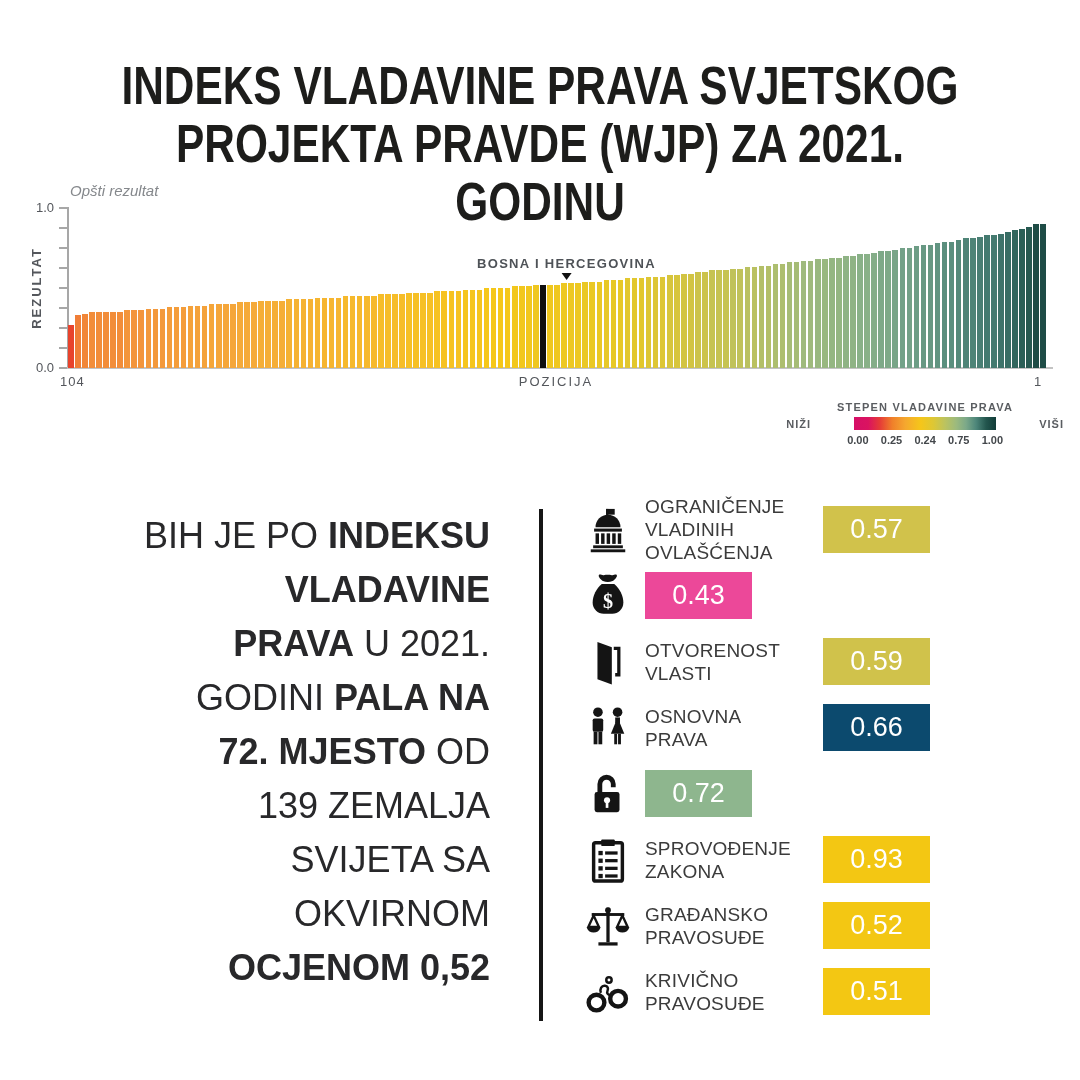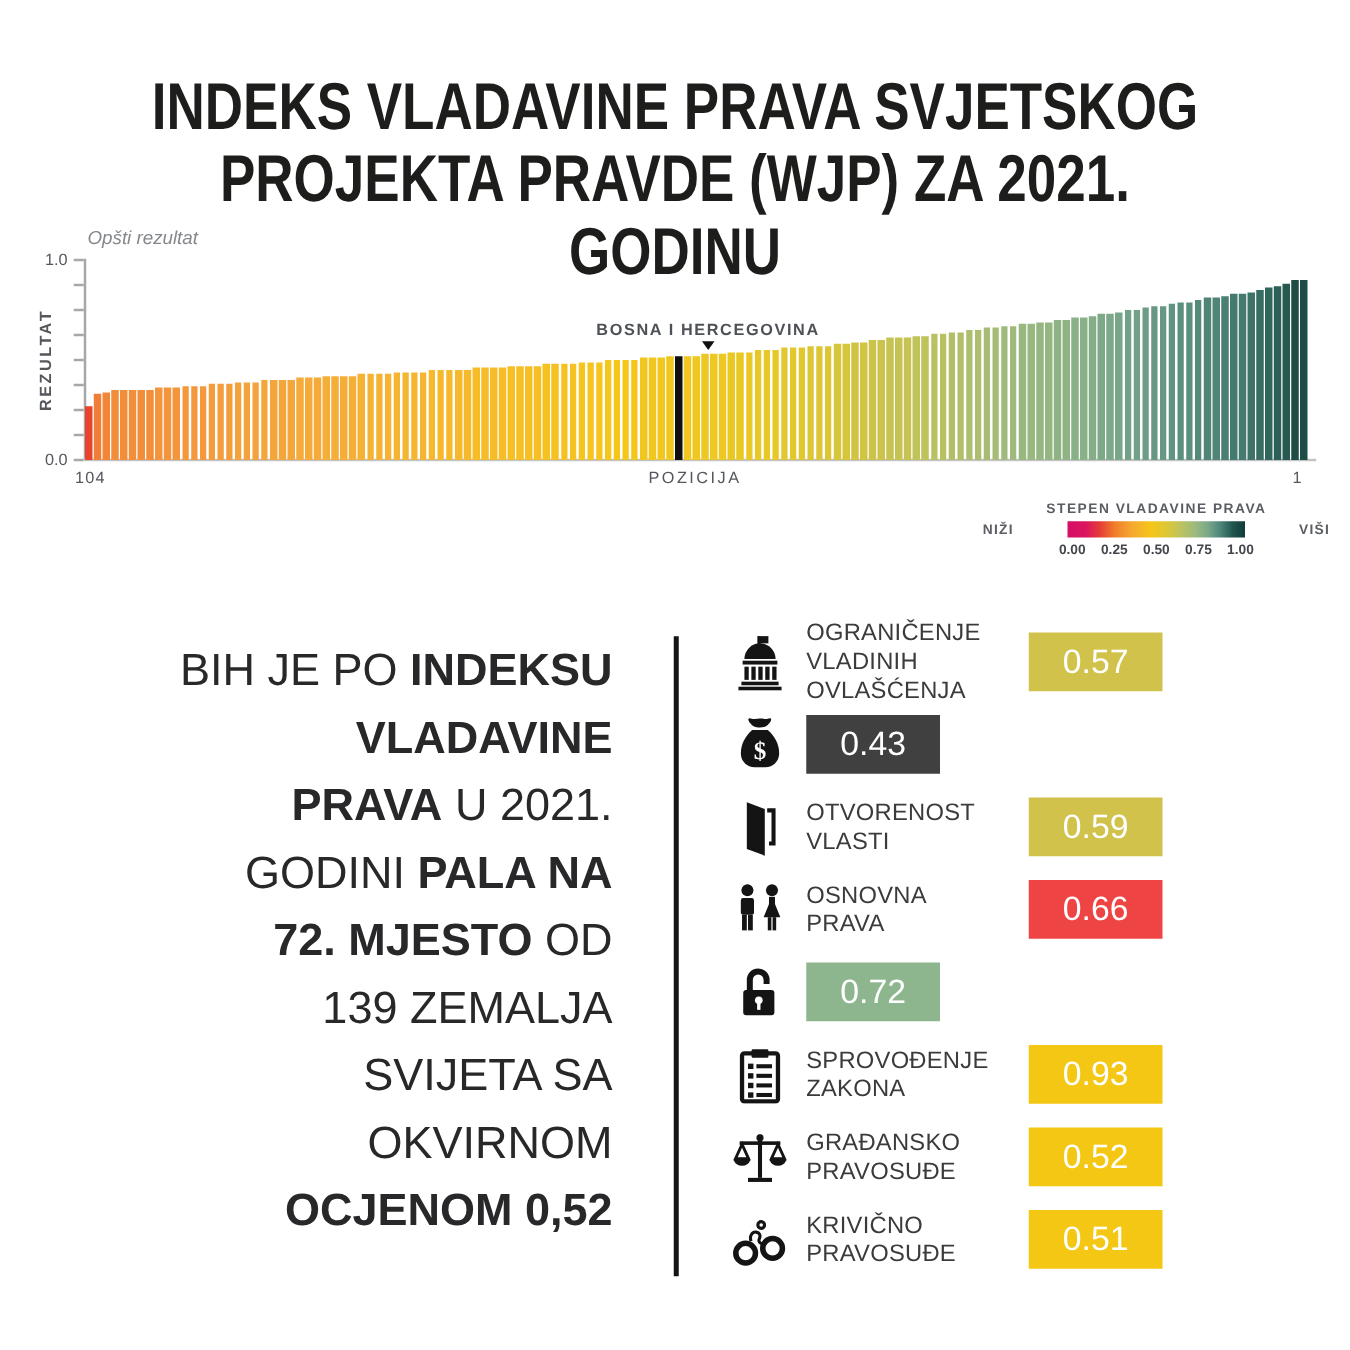--- a/index.html
+++ b/index.html
@@ -231,21 +231,21 @@
   <div class="x-axis-title">POZICIJA</div>
 
   <div class="legend">
     <div class="legend-side">NIŽI</div>
     <div class="legend-center">
       <div class="legend-title">STEPEN VLADAVINE PRAVA</div>
       <div class="legend-gradient" id="legend-gradient" style="background: linear-gradient(to right, rgb(214, 15, 103) 0%, rgb(218, 19, 96) 10%, rgb(229, 58, 56) 18%, rgb(240, 128, 42) 27%, rgb(245, 167, 47) 36%, rgb(245, 198, 26) 47%, rgb(221, 199, 53) 56%, rgb(188, 195, 95) 64%, rgb(156, 186, 126) 72%, rgb(123, 168, 137) 79%, rgb(77, 134, 122) 86%, rgb(35, 86, 78) 93%, rgb(17, 60, 56) 100%);"></div>
       <div class="legend-ticks" id="legend-ticks">
           <span>0.00</span>
           <span>0.25</span>
-          <span>0.50</span>
+          <span>0.24</span>
           <span>0.75</span>
           <span>1.00</span>
         </div>
     </div>
     <div class="legend-side">VIŠI</div>
   </div>
 
   <div class="summary" id="summary">
       <div><span>BIH JE PO </span><b>INDEKSU</b></div>
       <div><b>VLADAVINE</b></div>
@@ -287,21 +287,21 @@
   <div class="cat-row">
     <span class="cat-icon">
           <svg viewBox="0 0 48 48" width="46" height="46">
             <g fill="#141414">
               <path d="M17 7c-2-1.8-3.4-4-2.5-5 1-1.2 3.3.6 5 .3 2.8-.6 5.7-.6 8.6 0 1.8.3 4-1.5 5-.3.9 1-.5 3.2-2.5 5-1.5 1.4-3 2.3-6.8 2.3S18.5 8.4 17 7z"></path>
               <path d="M17.5 11.5h13C36 16.5 40 23 40 31a11.5 11.5 0 0 1-11.5 11.5h-9A11.5 11.5 0 0 1 8 31c0-8 4-14.5 9.5-19.5z"></path>
             </g>
             <text x="24" y="36" font-size="21" font-weight="bold" fill="#ffffff" text-anchor="middle" font-family="Liberation Serif,serif">$</text>
           </svg>
         </span>
-    <span class="cat-badge" style="background: #404040;">0.43</span>
+    <span class="cat-badge" style="background: #ec4899;">0.43</span>
   </div>
 
   <div class="cat-row">
     <span class="cat-icon">
           <svg viewBox="0 0 48 48" width="46" height="46">
             <g fill="#141414">
               <path d="M13 3l15 5.5v39L13 42z"></path>
               <path d="M30 8h7v31h-5.5v-3.4h2.1V11.4H30z"></path>
             </g>
           </svg>
@@ -326,21 +326,21 @@
               <path d="M34 13l7 17H27z"></path>
               <rect x="30.5" y="30" width="3" height="11"></rect>
               <rect x="34.5" y="30" width="3" height="11"></rect>
             </g>
           </svg>
         </span>
     <span class="cat-label">
           <div>OSNOVNA</div>
           <div>PRAVA</div>
         </span>
-    <span class="cat-badge" style="background: #ef4444;">0.66</span>
+    <span class="cat-badge" style="background: #0c4a6e;">0.66</span>
   </div>
 
   <div class="cat-row">
     <span class="cat-icon">
           <svg viewBox="0 0 48 48" width="46" height="46">
             <path d="M13 23v-9.5a9.5 9.5 0 0 1 19 0V17h-5v-3.5a4.5 4.5 0 0 0-9 0V23z" fill="#141414"></path>
             <rect x="10" y="22" width="26" height="21" rx="2.5" fill="#141414"></rect>
             <circle cx="23" cy="30.5" r="3.2" fill="#ffffff"></circle>
             <rect x="21.6" y="32.5" width="2.8" height="6" fill="#ffffff"></rect>
           </svg>

